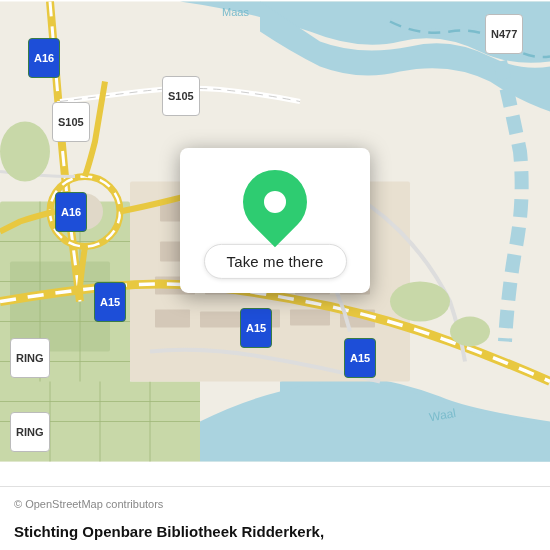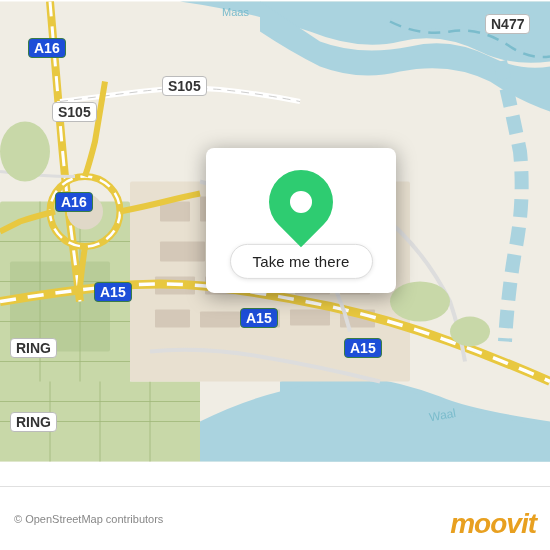--- a/index.html
+++ b/index.html
@@ -43,21 +43,20 @@
       background: #fff;
       border-radius: 8px;
       box-shadow: 0 4px 20px rgba(0,0,0,0.35);
       padding: 18px 22px 14px 22px;
       display: flex;
       flex-direction: column;
       align-items: center;
       gap: 10px;
       width: 190px;
       z-index: 10;
-      margin-left: 26px;
     }
 
     .map-popup-icon-circle {
       width: 64px;
       height: 64px;
       background: #2ecc71;
       border-radius: 50% 50% 50% 0;
       transform: rotate(-45deg);
       display: flex;
       align-items: center;
@@ -135,24 +134,24 @@
       line-height: 1;
       font-family: Arial Black, sans-serif;
     }
 
     
     .road-badge {
       position: absolute;
       background: #e8e800;
       border: 1.5px solid #bbb;
       border-radius: 4px;
-      font-size: 14px;
+      font-size: 11px;
       font-weight: bold;
       color: #333;
-      padding: 1px 5px;
+      padding: 13px 5px;
       z-index: 5;
     }
 
     .road-badge.white {
       background: #fff;
     }
 
     .road-badge.green {
       background: #1d4ed8;
       color: #fff;
@@ -270,18 +269,16 @@
       <div class="map-popup-icon-circle">
         <div class="map-popup-icon-inner"></div>
       </div>
       <button class="take-me-there-btn">Take me there</button>
     </div>
 
   </div>
 
   <div class="info-bar">
     <span class="info-copyright">© OpenStreetMap contributors</span>
-
-    <div class="moovit-logo" style="position:absolute; right:14px; bottom:12px;">
-      <span class="moovit-m" style="color:#e8a020; font-size:28px; font-weight:900; font-style:italic; font-family: Arial Black, sans-serif; letter-spacing:-1px;">moovit</span>
-    </div>
+    <span class="info-name">Stichting Openbare Bibliotheek Ridderkerk,</span>
+
   </div>
 </div>
 
 </body></html>

